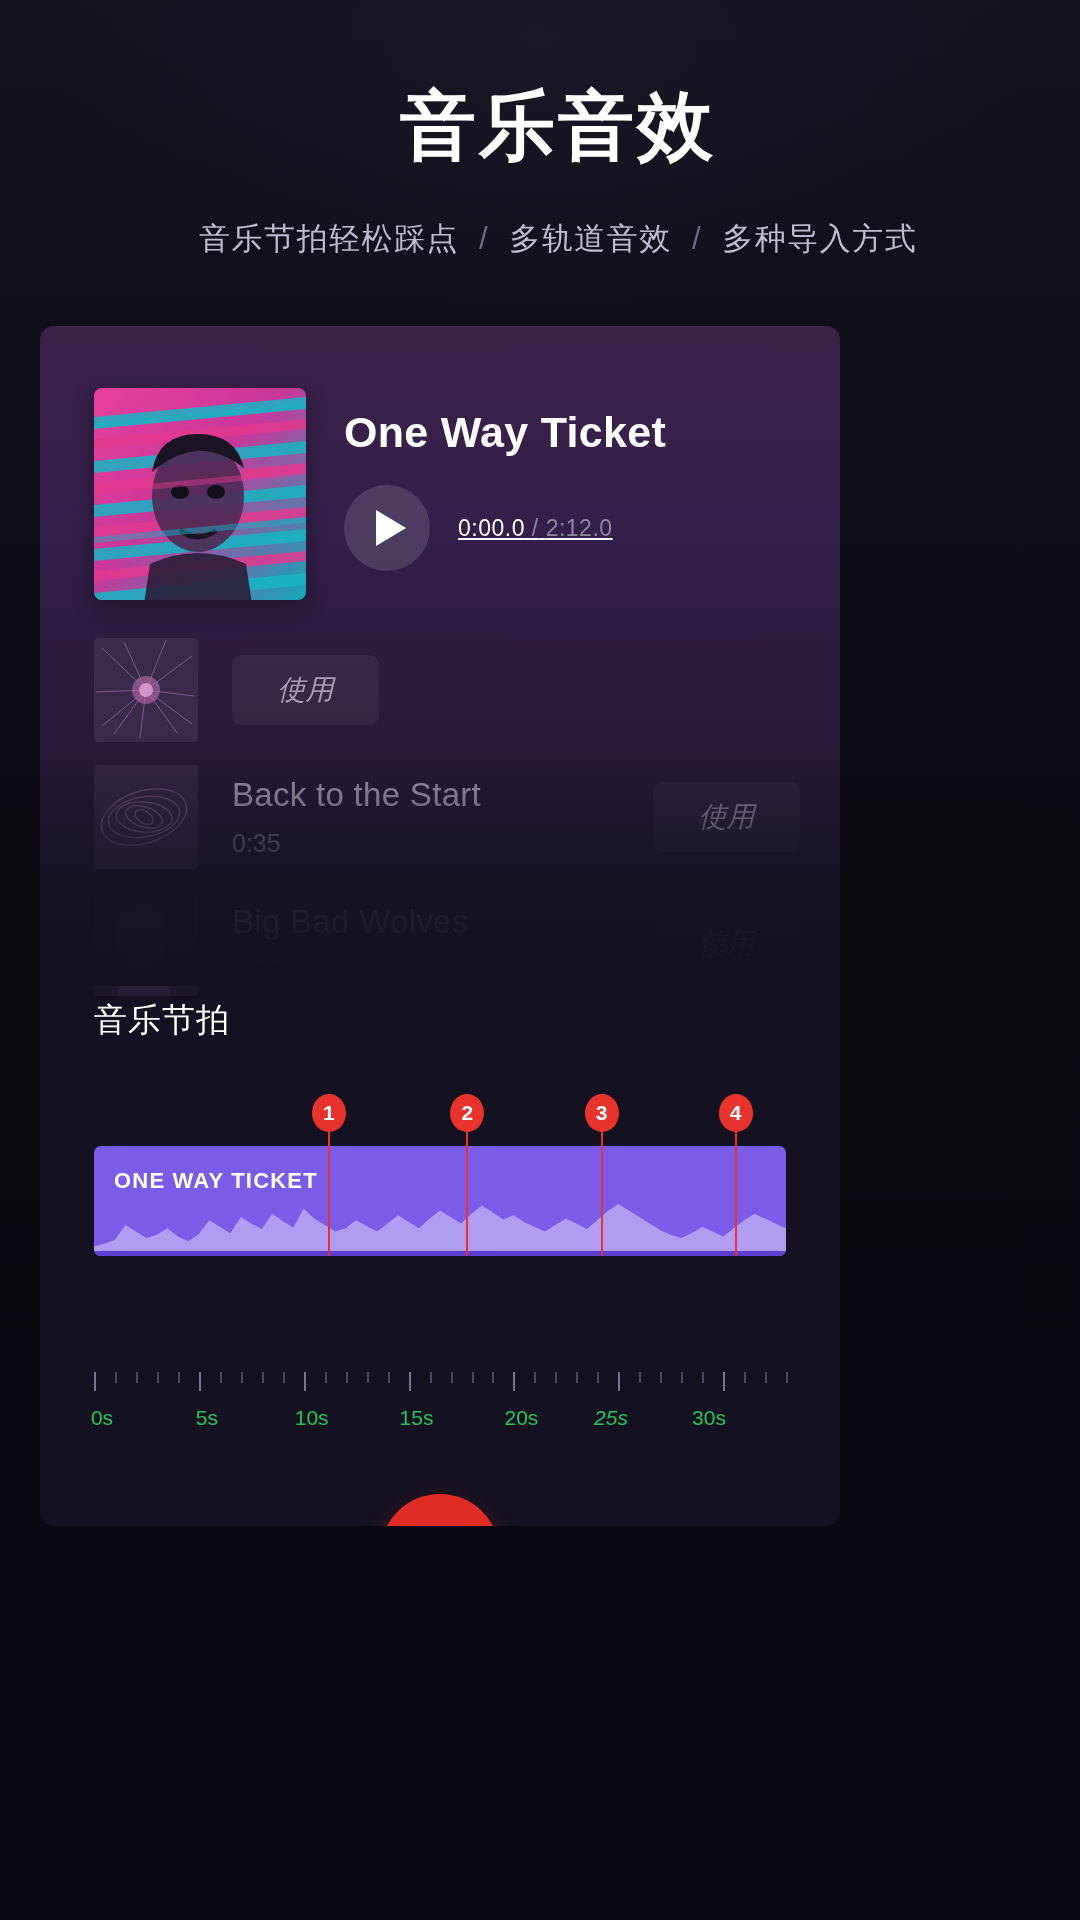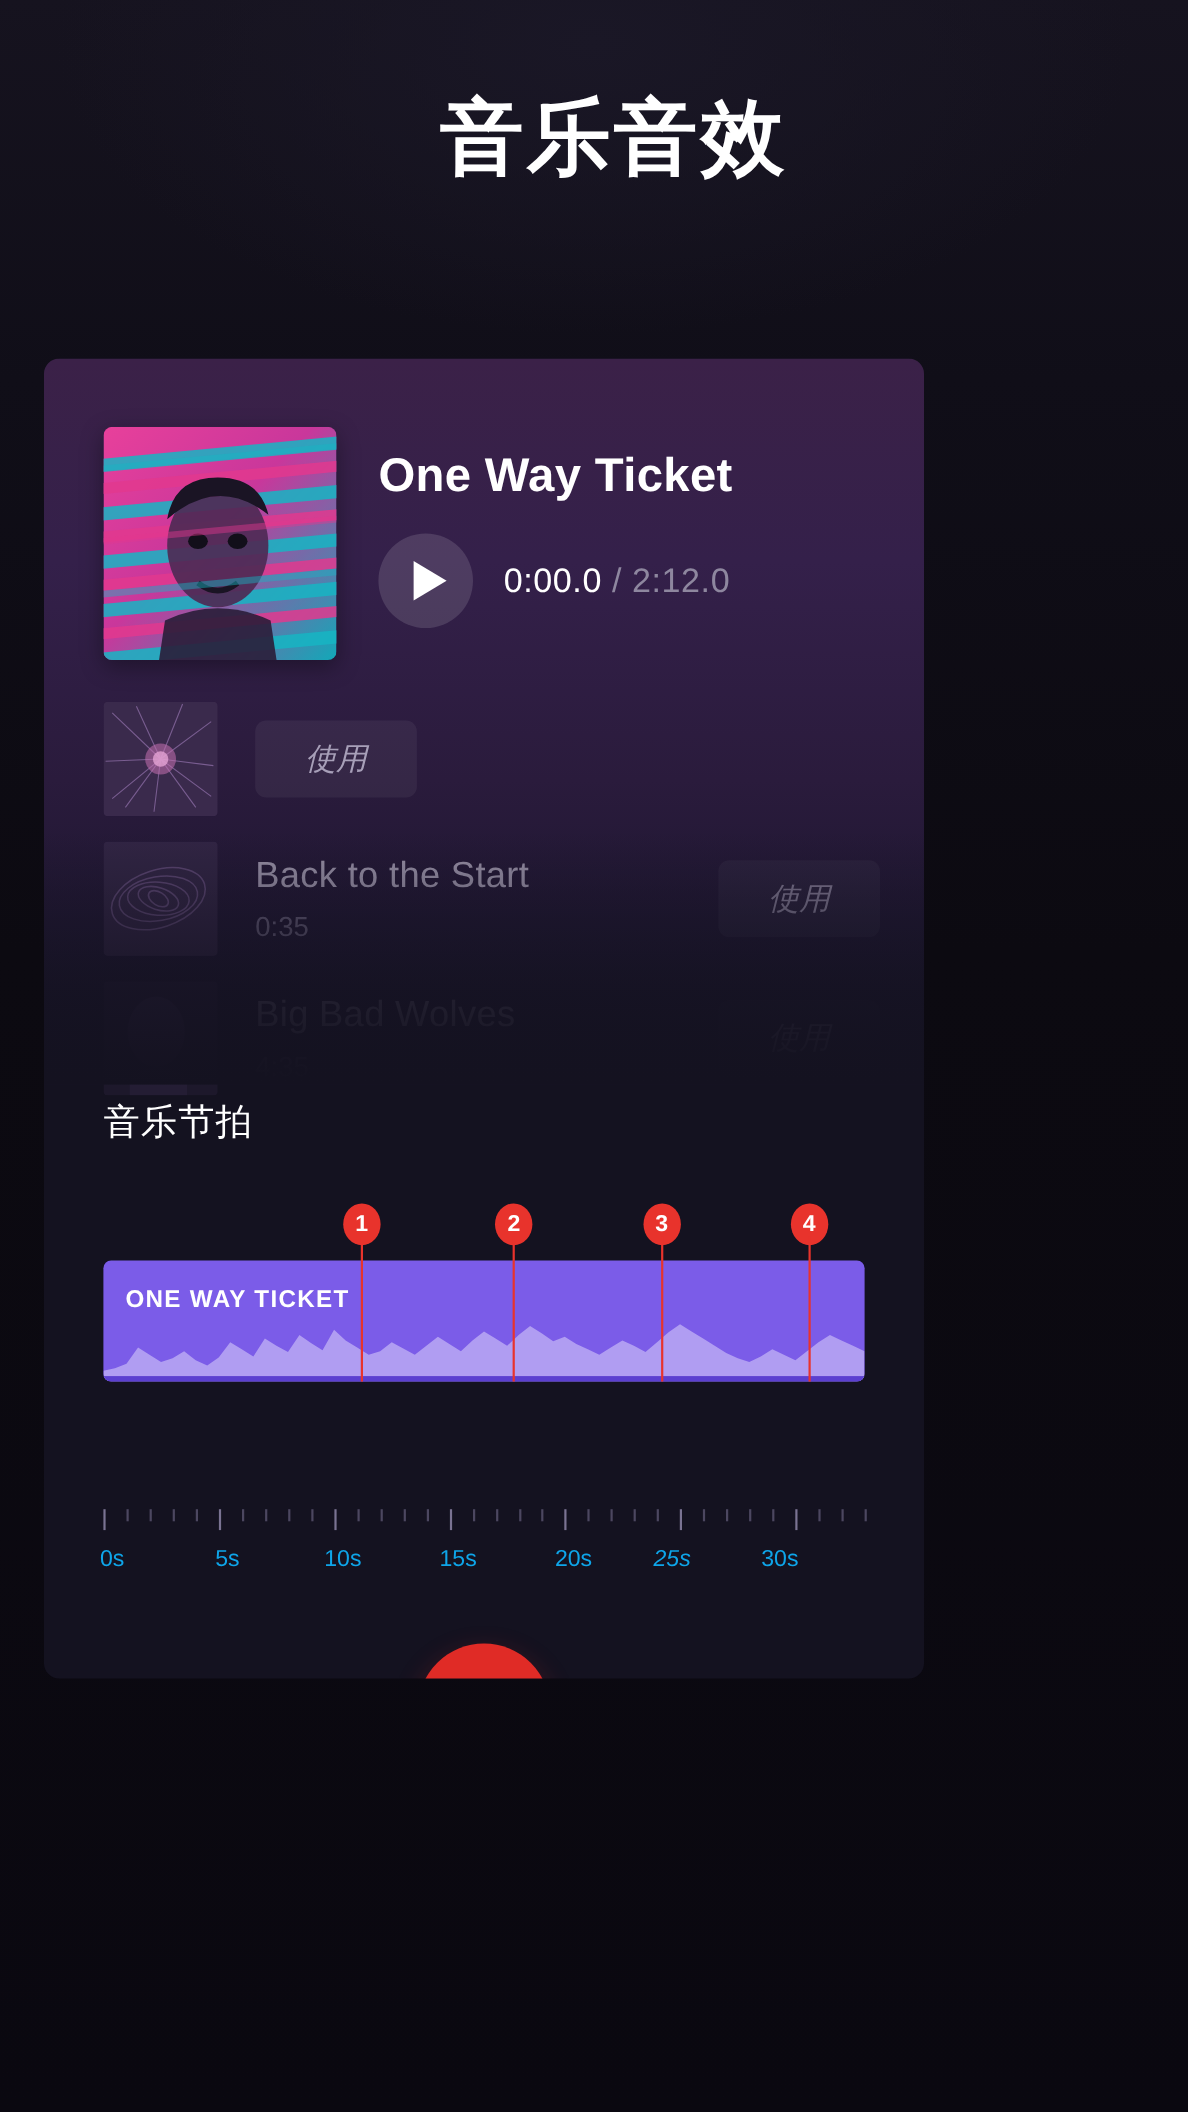--- a/index.html
+++ b/index.html
@@ -110,21 +110,21 @@
     background: rgba(255,255,255,.13);
     display: flex; align-items: center; justify-content: center;
   }
   .play-tri {
     width: 0; height: 0;
     margin-left: 8px;
     border-left: 30px solid #ffffff;
     border-top: 18px solid transparent;
     border-bottom: 18px solid transparent;
   }
-  .time { font-size: 31px; color: #ffffff; letter-spacing: .5px; }
+  .time { font-size: 23px; color: #ffffff; letter-spacing: .5px; text-decoration: underline; }
   .time .total { color: #8e879f; }
 
   
   .tracks { position: absolute; left: 54px; right: 40px; top: 300px; }
 
   .track {
     position: relative;
     height: 127px;
     display: flex;
     align-items: center;
@@ -228,21 +228,21 @@
 
   
   .ruler { position: absolute; left: 54px; top: 1046px; width: 692px; height: 90px; }
   .tick { position: absolute; top: 0; width: 2px; background: #4c4760; }
   .tick.major { height: 19px; background: #7a7392; }
   .tick.minor { height: 11px; }
   .tick-label {
     position: absolute;
     top: 34px;
     font-size: 21px;
-    color: #0ea5e9;
+    color: #22c55e;
     transform: translateX(-50%);
     white-space: nowrap;
   }
 
   
   .fab {
     position: absolute;
     left: 50%;
     top: 1168px;
     transform: translateX(-50%);
@@ -253,20 +253,27 @@
     box-shadow: 0 10px 26px rgba(224,43,38,.28);
   }
 </style>
 </head>
 <body>
 
 <div id="page">
 
   <div class="hero">
     <div class="hero-title">音乐音效</div>
+    <div class="hero-sub">
+      <span>音乐节拍轻松踩点</span>
+      <span class="sep">/</span>
+      <span>多轨道音效</span>
+      <span class="sep">/</span>
+      <span>多种导入方式</span>
+    </div>
   </div>
 
   <div class="card">
 
     <div class="player">
 
       <div class="now">
         <div class="cover">
           <svg viewBox="0 0 212 212" width="212" height="212" preserveAspectRatio="none">
             <defs>

